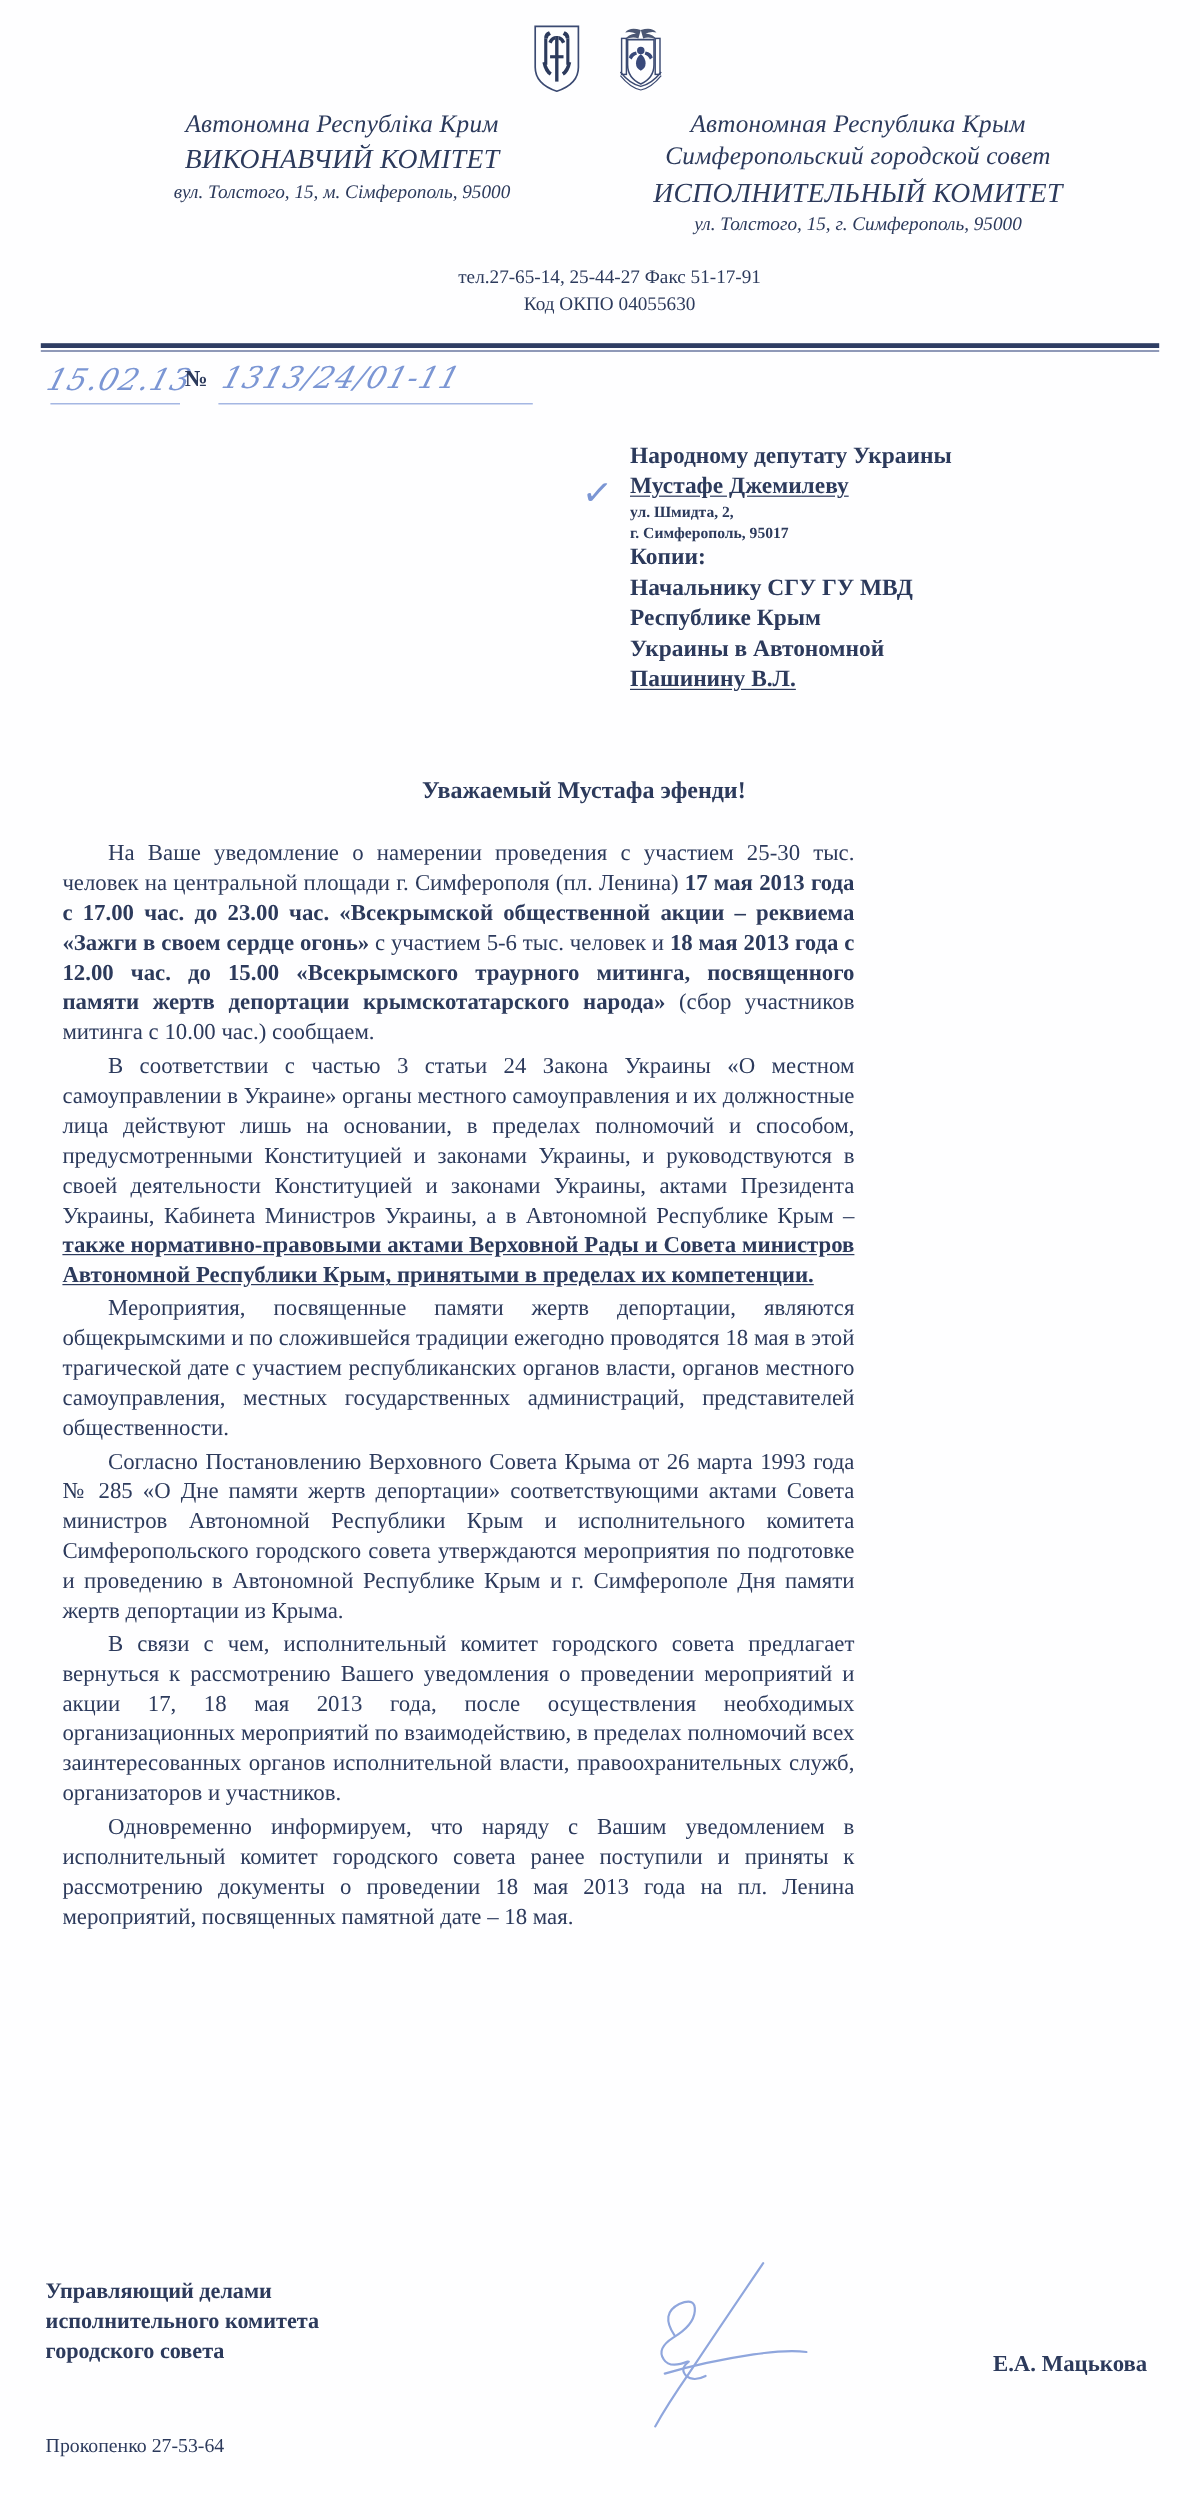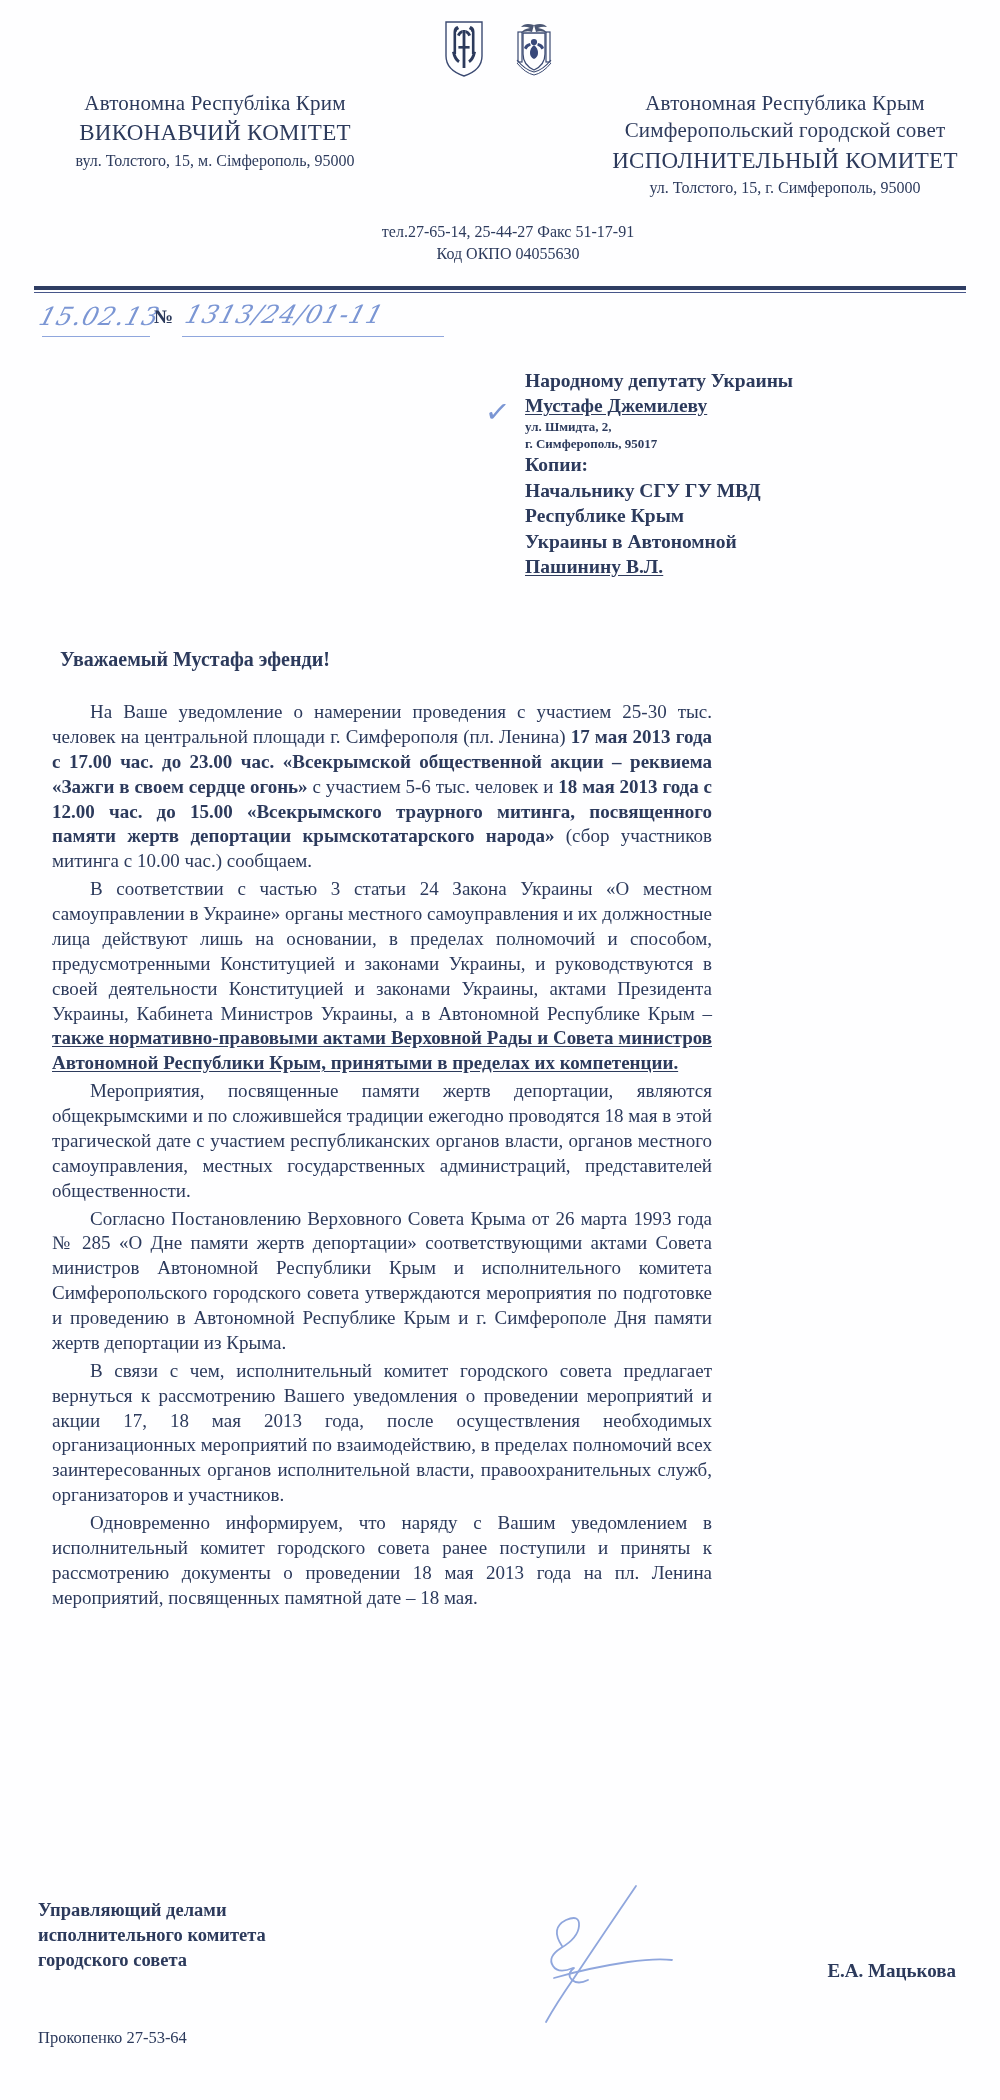--- a/index.html
+++ b/index.html
@@ -35,22 +35,23 @@
     align-items: flex-end;
     gap: 26px;
     padding-top: 16px;
     height: 62px;
   }
   .emblem {
     display: block;
   }
   .org-columns {
     display: flex;
-    justify-content: space-between;
+    justify-content: center;
     margin-top: 12px;
+    font-style: italic;
   }
   .org-col {
     width: 430px;
     text-align: center;
     line-height: 1.30;
   }
   .org-col .l1,
   .org-col .l2 {
     font-size: 21px;
     letter-spacing: 0.2px;
@@ -158,21 +159,21 @@
     font-family: "DejaVu Sans", sans-serif;
     transform: rotate(6deg);
   }
 
   
   .salutation {
     position: absolute;
     top: 648px;
     left: 0;
     width: 913px;
-    text-align: left;
+    text-align: center;
     font-size: 20px;
     font-weight: bold;
     padding-left: 60px;
     box-sizing: border-box;
   }
 
   
   .body-text {
     position: absolute;
     top: 700px;

